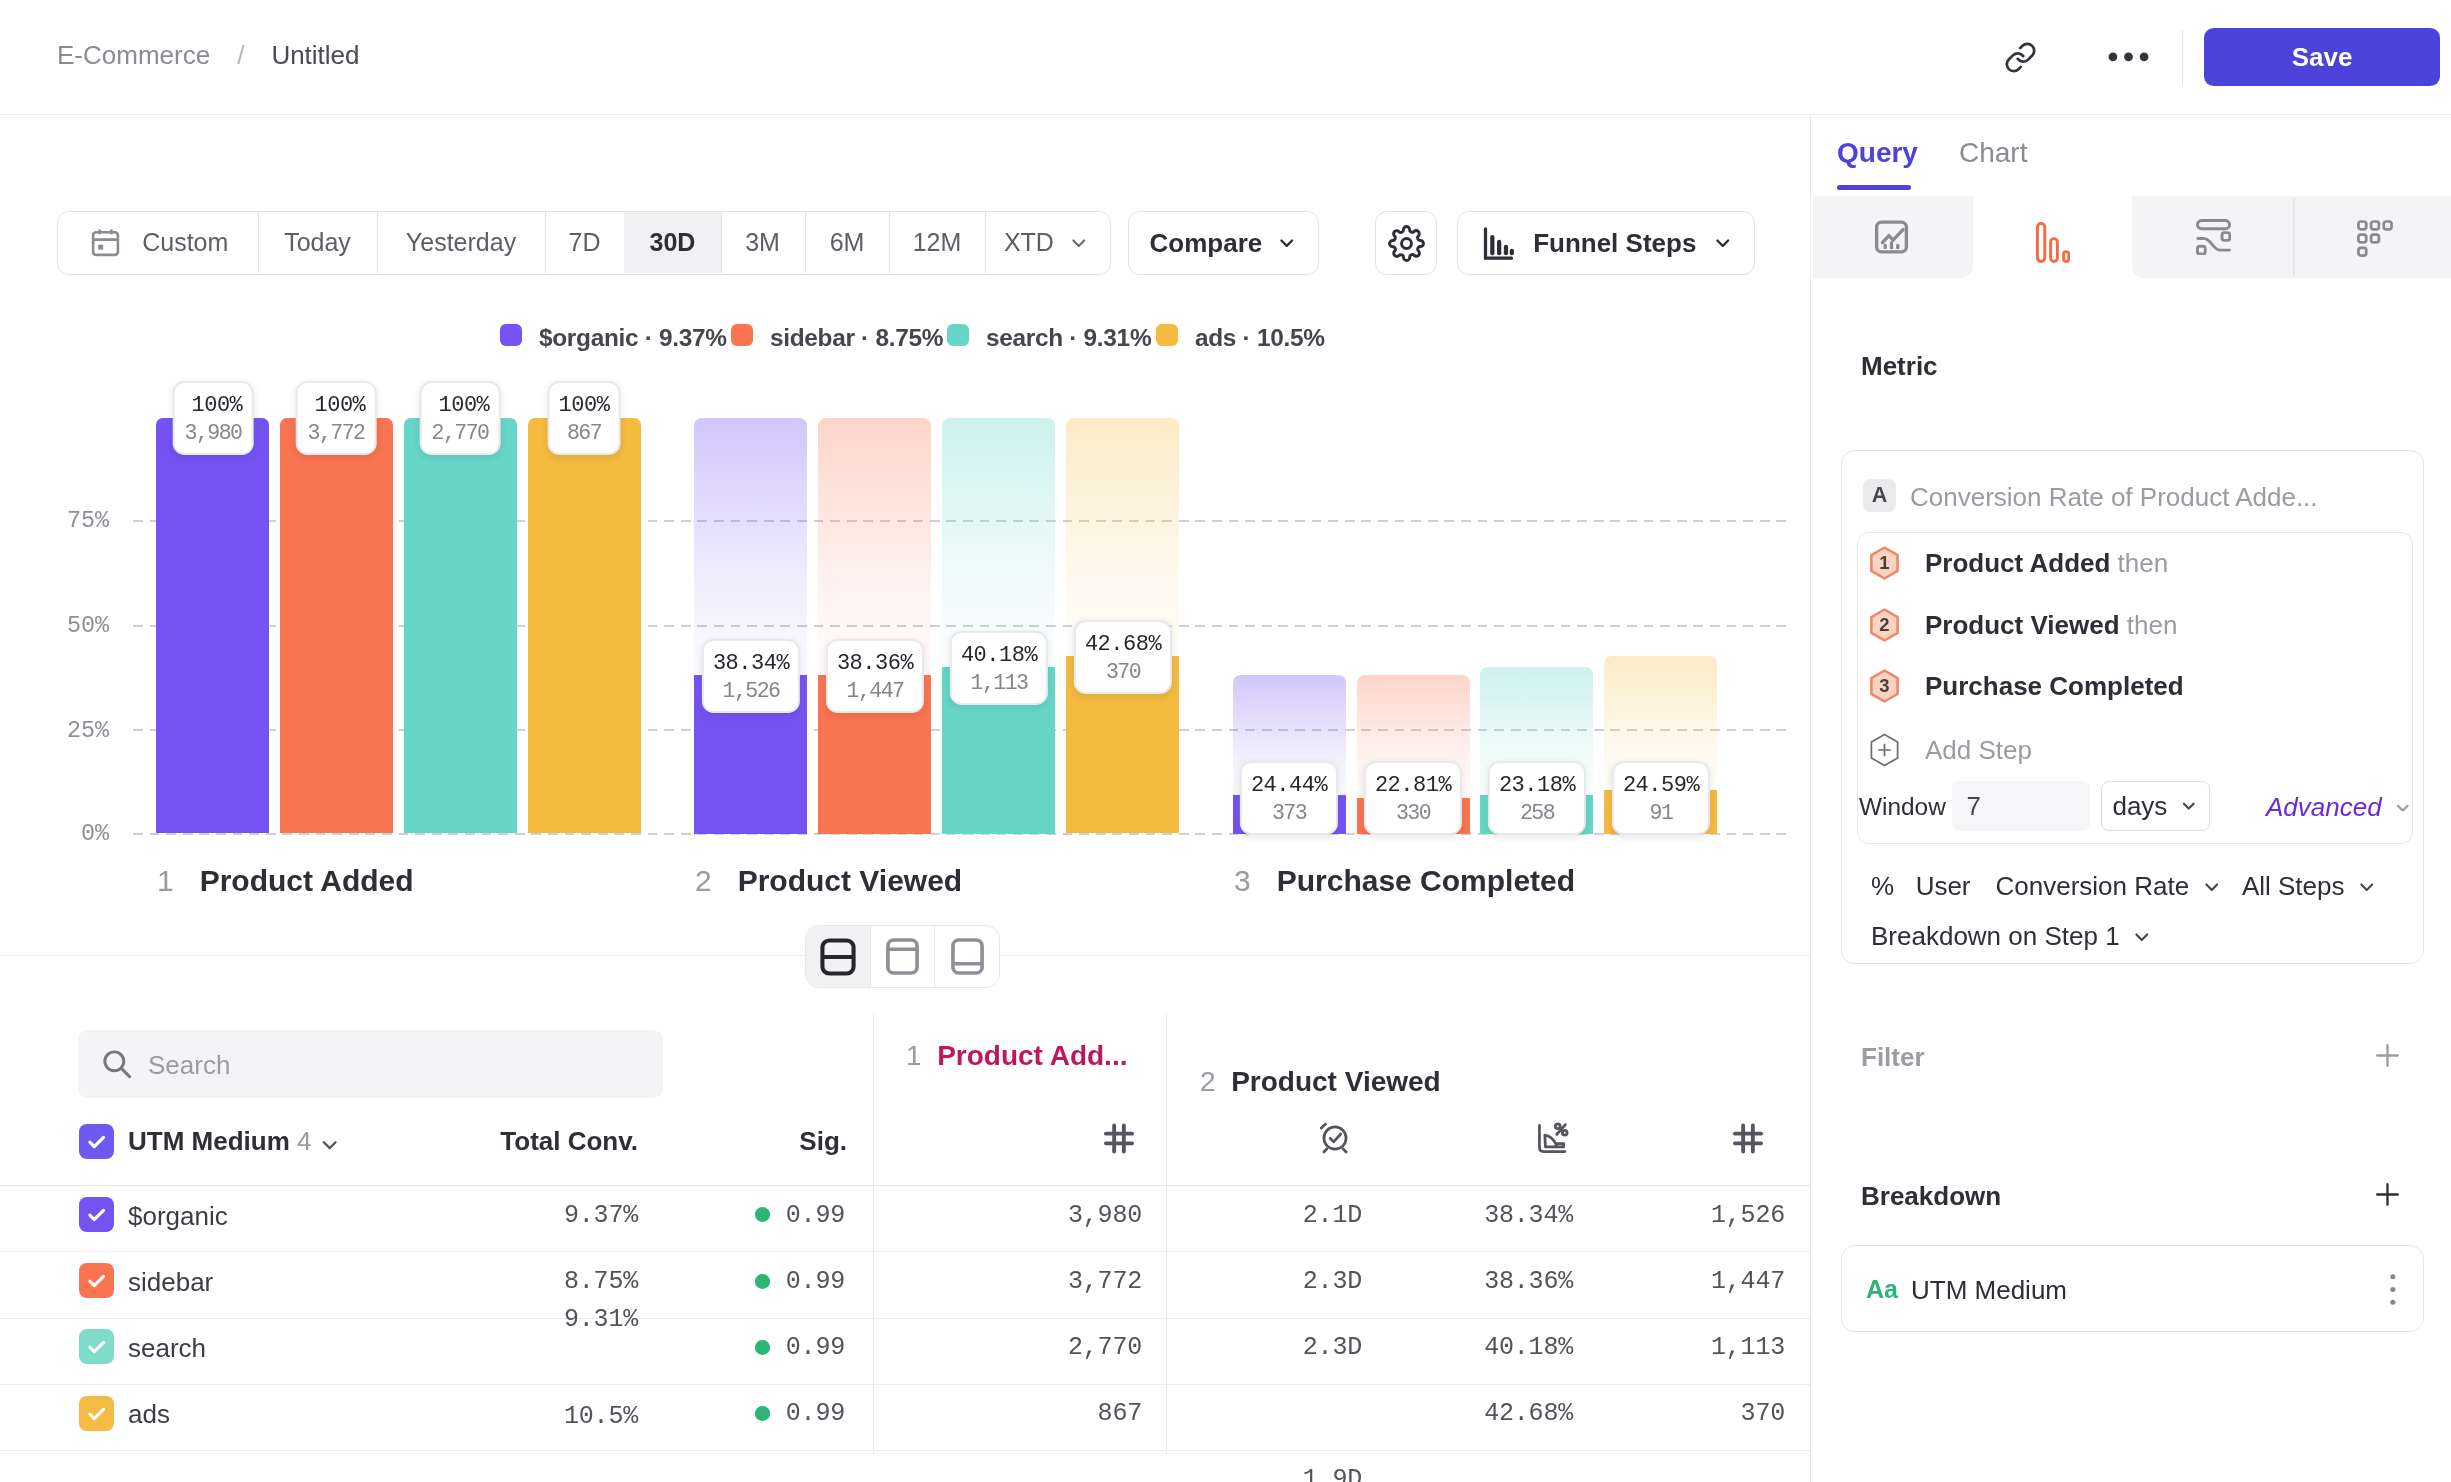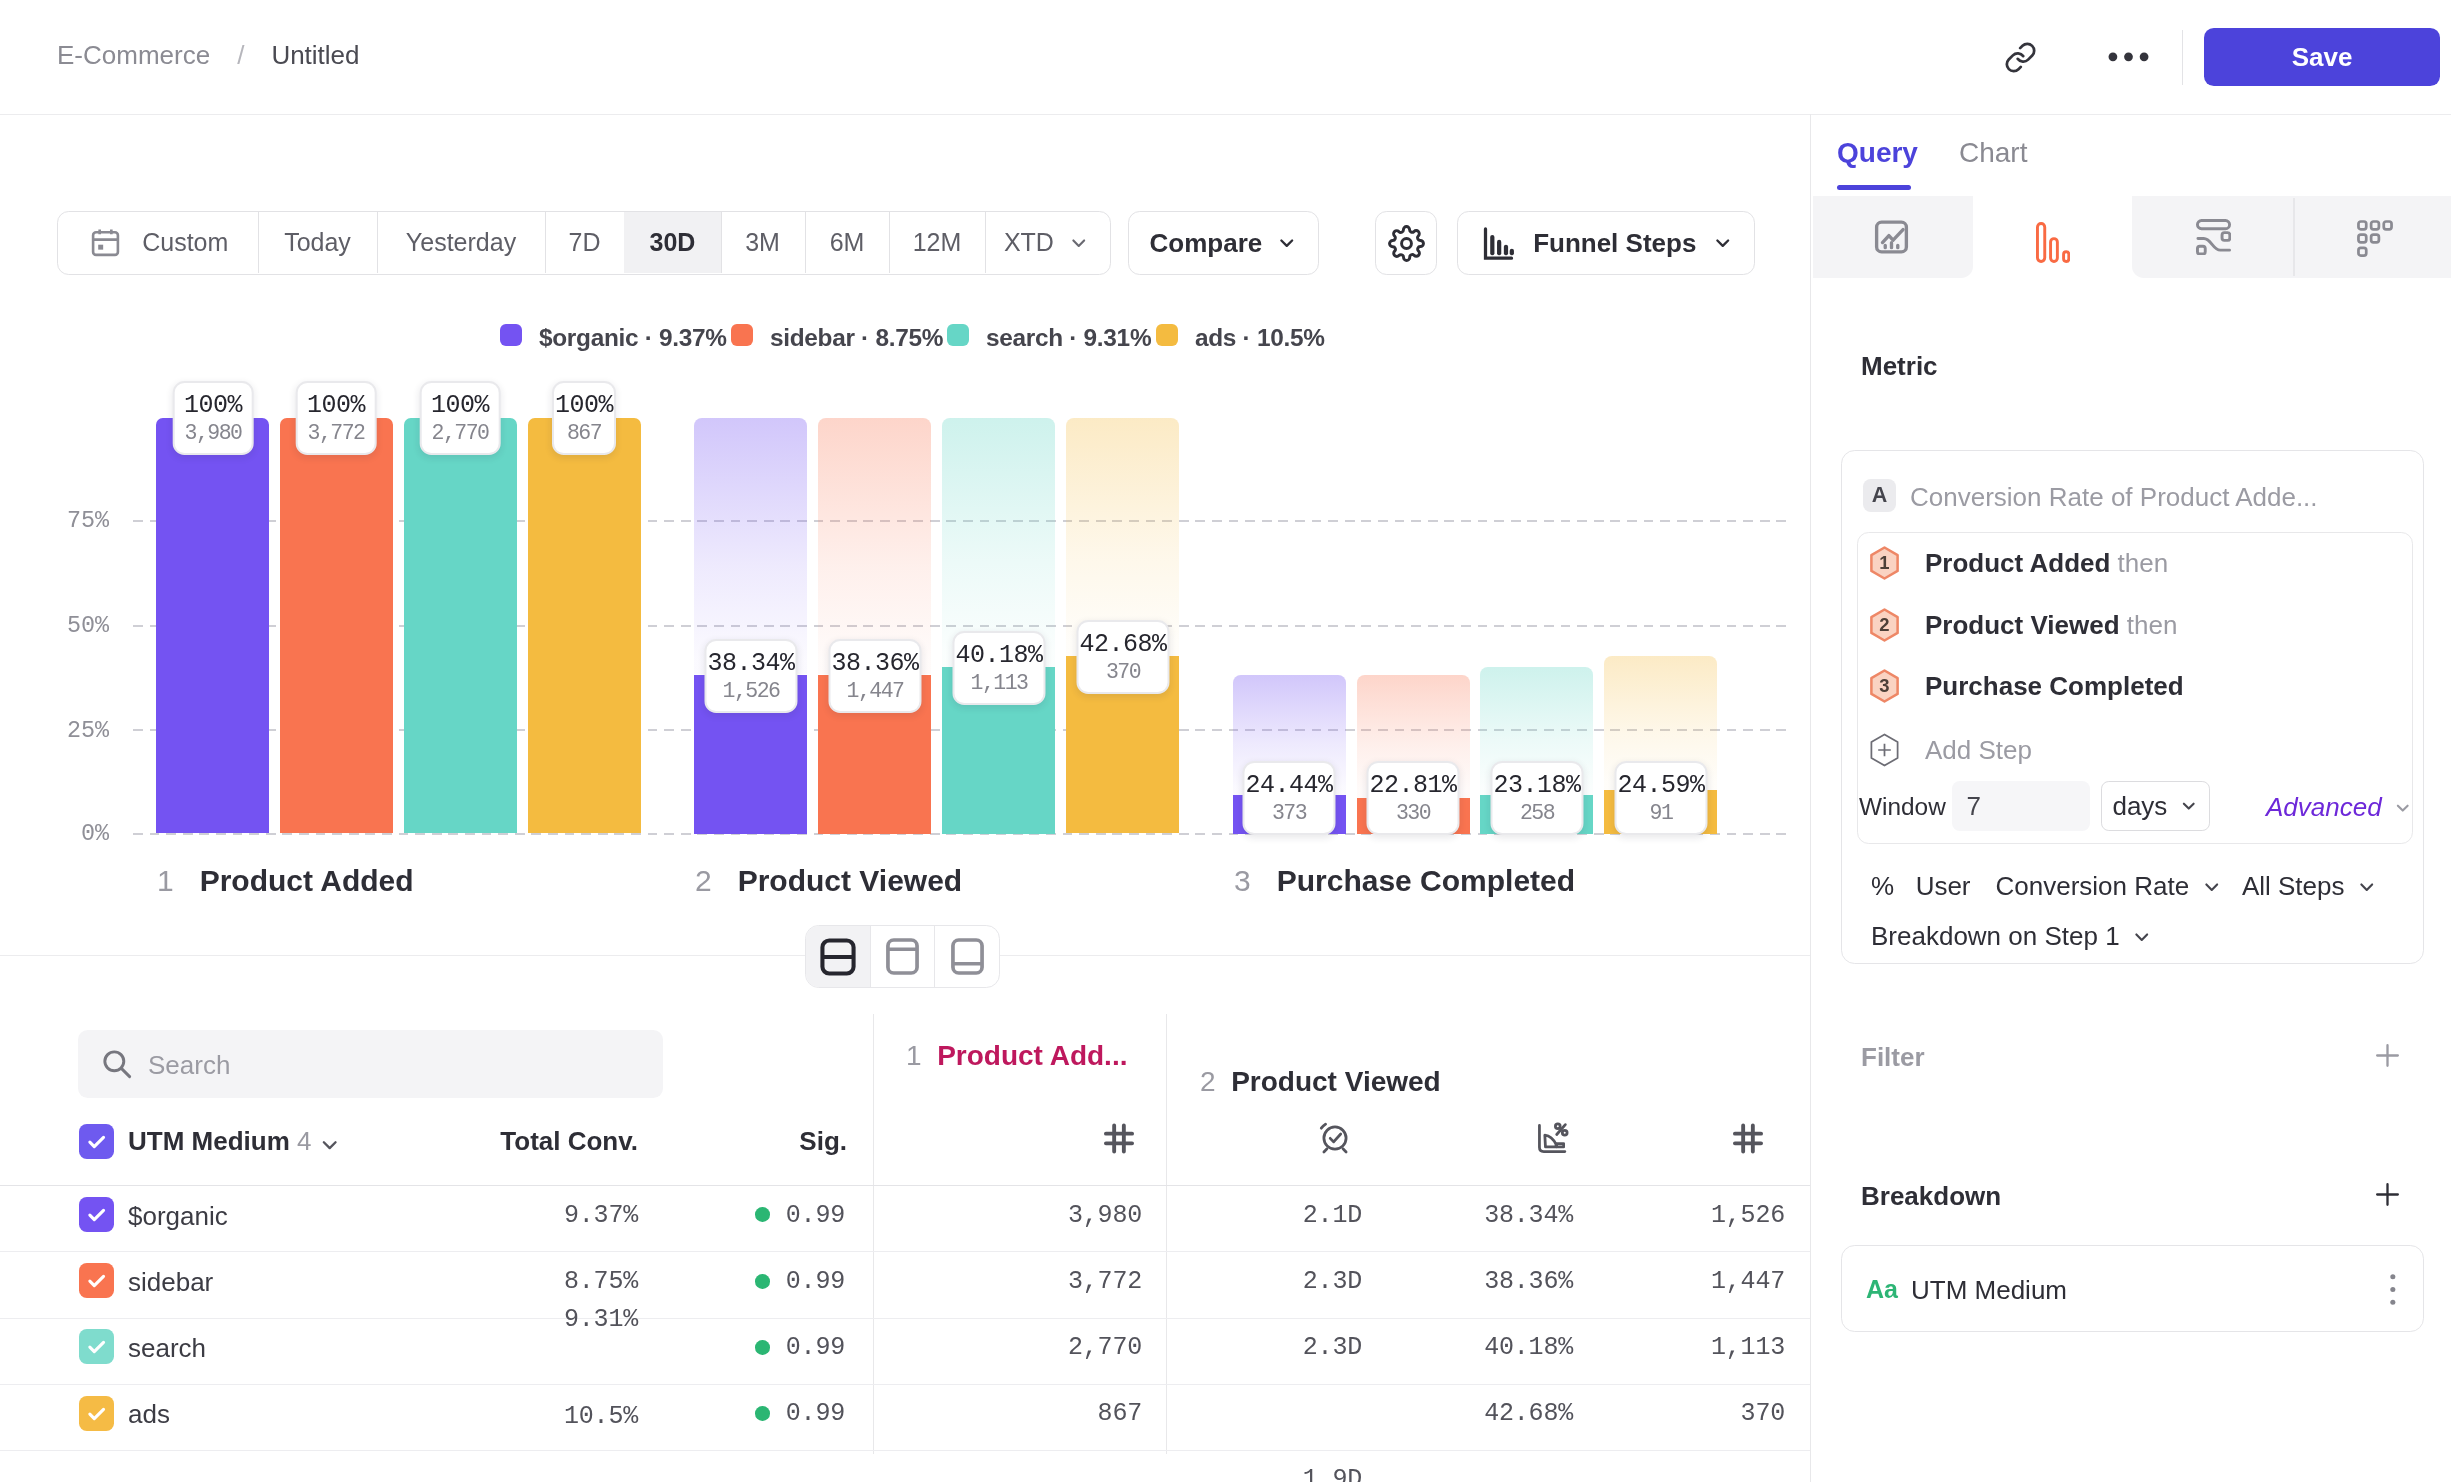--- a/index.html
+++ b/index.html
@@ -89,21 +89,21 @@
 
 <style>
   .grid{position:absolute;left:133px;width:1658px;height:2px;
         background:repeating-linear-gradient(90deg,#cfcfd5 0 9.8px,transparent 9.8px 16.6px);}
   .axlbl{position:absolute;width:68px;text-align:right;font-family:"Liberation Mono",monospace;
          font-size:23.4px;color:#8f8f97;}
   .bar{position:absolute;width:113px;}
   .lbox{position:absolute;background:#fff;border:2px solid #e9e9ec;border-radius:11.7px;
         box-shadow:0 2.9px 7.8px rgba(40,40,60,.10);text-align:center;padding:7.8px 0 5.9px;
         transform:translateX(-50%);z-index:5;}
-  .lb1{font-family:"Liberation Mono",monospace;font-weight:normal;font-size:25px;letter-spacing:-0.5px;color:#26262e;line-height:29px;white-space:nowrap;padding:0 1px;}
+  .lb1{font-family:"Liberation Mono",monospace;font-weight:normal;font-size:22px;letter-spacing:-0.5px;color:#26262e;line-height:29px;white-space:nowrap;padding:0 9px;text-align:right;}
   .lb2{font-family:"Liberation Mono",monospace;font-size:21.5px;letter-spacing:-1.5px;color:#85858d;line-height:27px;white-space:nowrap;padding:0 9.8px;}
   .slbl{position:absolute;font-size:30px;height:37px;display:flex;align-items:center;}
   .slbl b{color:#2e2e36;margin-left:26px;}
   .slbl span{color:#9a9aa2;}
   .leg{position:absolute;top:324px;height:24.4px;display:flex;align-items:flex-start;font-size:24.4px;font-weight:bold;letter-spacing:-0.3px;color:#45454d;}
   .leg i{width:22.4px;height:22.4px;border-radius:5.9px;margin-right:16.6px;}
 </style>
 
 <div class="leg" style="left:500px;"><i style="background:#7453F2;"></i>$organic&nbsp;·&nbsp;9.37%</div>
 <div class="leg" style="left:731px;"><i style="background:#F97450;"></i>sidebar&nbsp;·&nbsp;8.75%</div>

